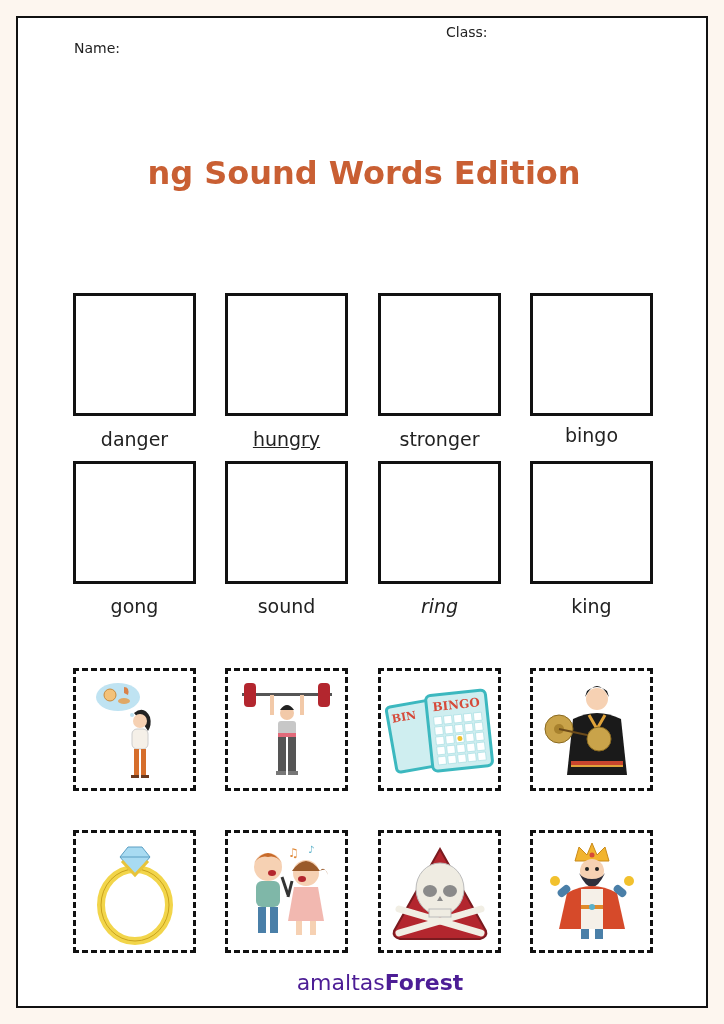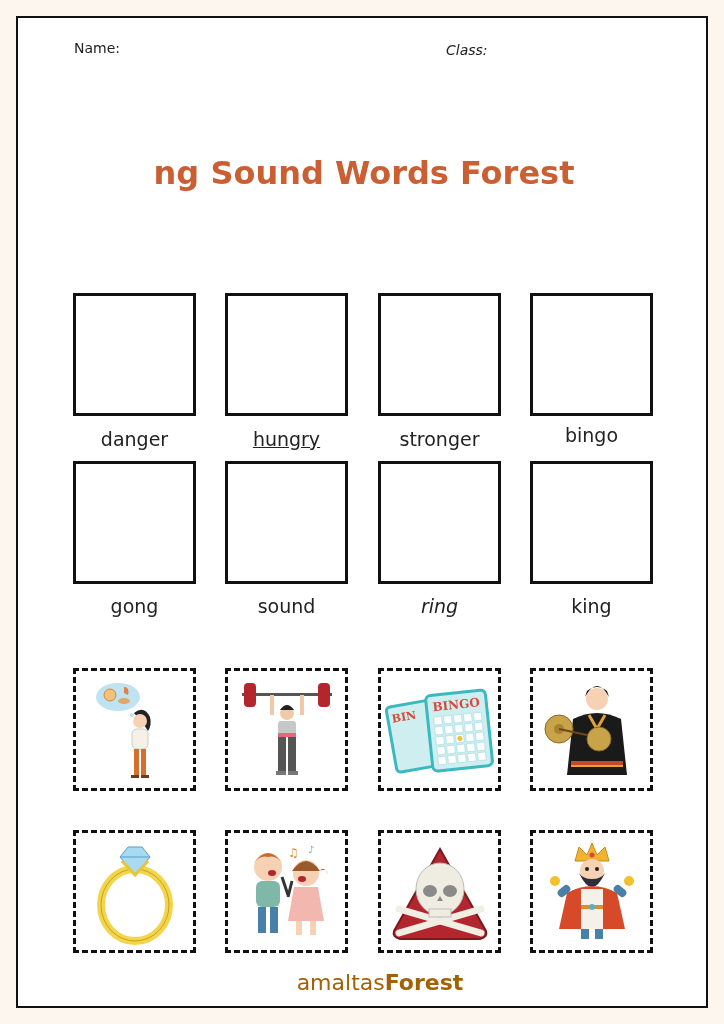--- a/index.html
+++ b/index.html
@@ -38,23 +38,23 @@
   }
   .footer .light { font-weight: normal; }
   .footer .bold { font-weight: bold; }
 </style>
 </head>
 <body>
 
 <div class="sheet">
 
   <div class="abs label-top" style="left:56px; top:22px;">Name:</div>
-  <div class="abs label-top" style="left:428px; top:24px;font-style:italic;">Class:</div>
-
-  <div class="abs title title-sub" style="color:#c95f33;">ng Sound Words Forest</div>
+  <div class="abs label-top" style="left:428px; top:6px;">Class:</div>
+
+  <div class="abs title title-sub" style="color:#c95f33;">ng Sound Words Edition</div>
 
 
   <div class="abs box" style="left:55px; top:275px;"></div>
   <div class="abs box" style="left:207px; top:275px;"></div>
   <div class="abs box" style="left:360px; top:275px;"></div>
   <div class="abs box" style="left:512px; top:275px;"></div>
 
   <div class="abs word" style="left:55px; top:410px;">danger</div>
   <div class="abs word" style="left:207px; top:410px;text-decoration:underline;">hungry</div>
   <div class="abs word" style="left:360px; top:410px;">stronger</div>
@@ -214,16 +214,16 @@
       <circle cx="55" cy="70" r="3" fill="#5ab0c9"></circle>
       <rect x="20" y="50" width="14" height="8" rx="4" fill="#4a7fa8" transform="rotate(-40 27 54)"></rect>
       <rect x="76" y="50" width="14" height="8" rx="4" fill="#4a7fa8" transform="rotate(40 83 54)"></rect>
       <circle cx="18" cy="44" r="5" fill="#f2c12e"></circle>
       <circle cx="92" cy="44" r="5" fill="#f2c12e"></circle>
       <rect x="44" y="92" width="8" height="10" fill="#4a7fa8"></rect>
       <rect x="58" y="92" width="8" height="10" fill="#4a7fa8"></rect>
     </svg>
   </div>
 
-  <div class="abs footer" style="color:#a16207;padding-left:32px;">
+  <div class="abs footer" style="color:#4c1d95;padding-left:32px;">
     <span class="light">amaltas</span><span class="bold">Forest</span>
   </div>
 </div>
 
 </body></html>

